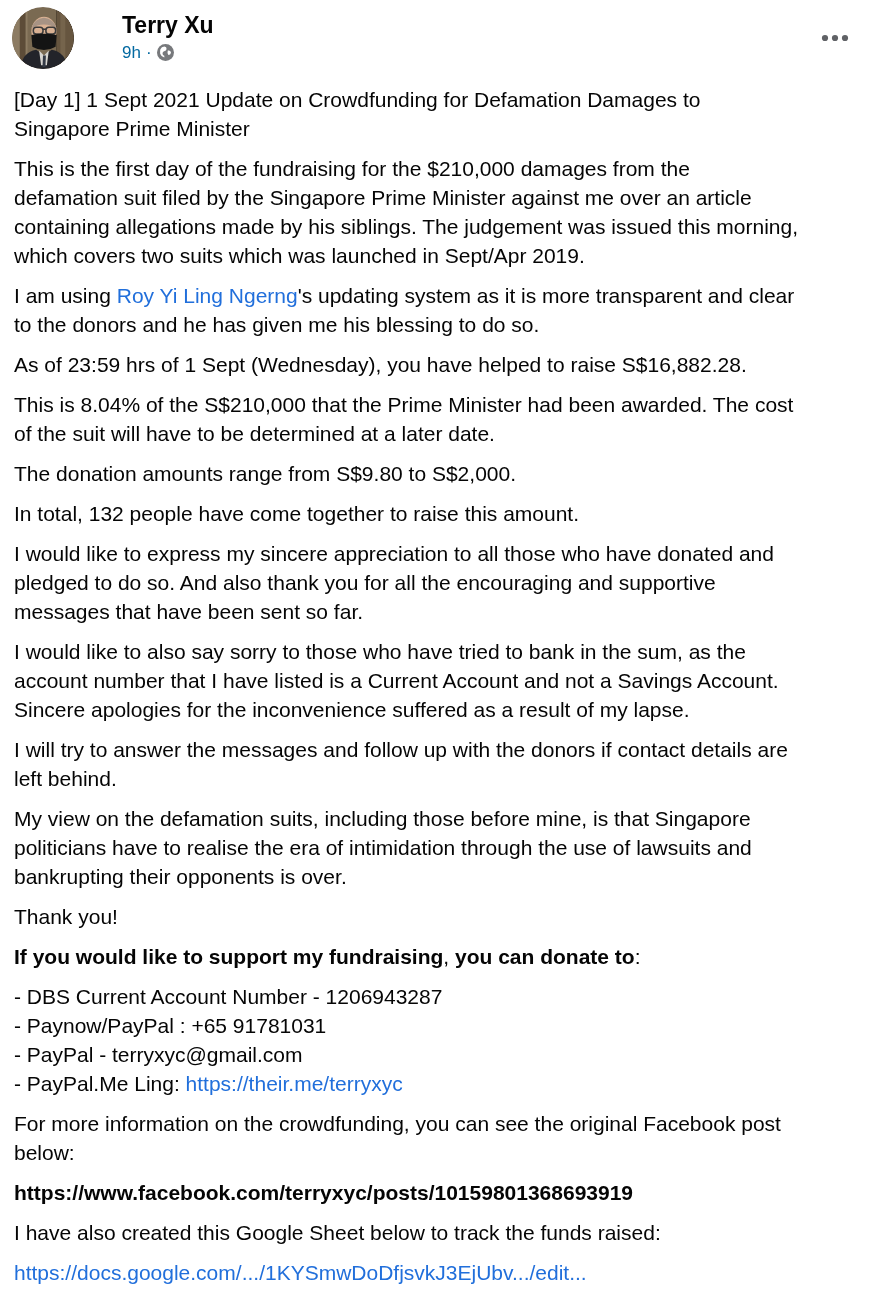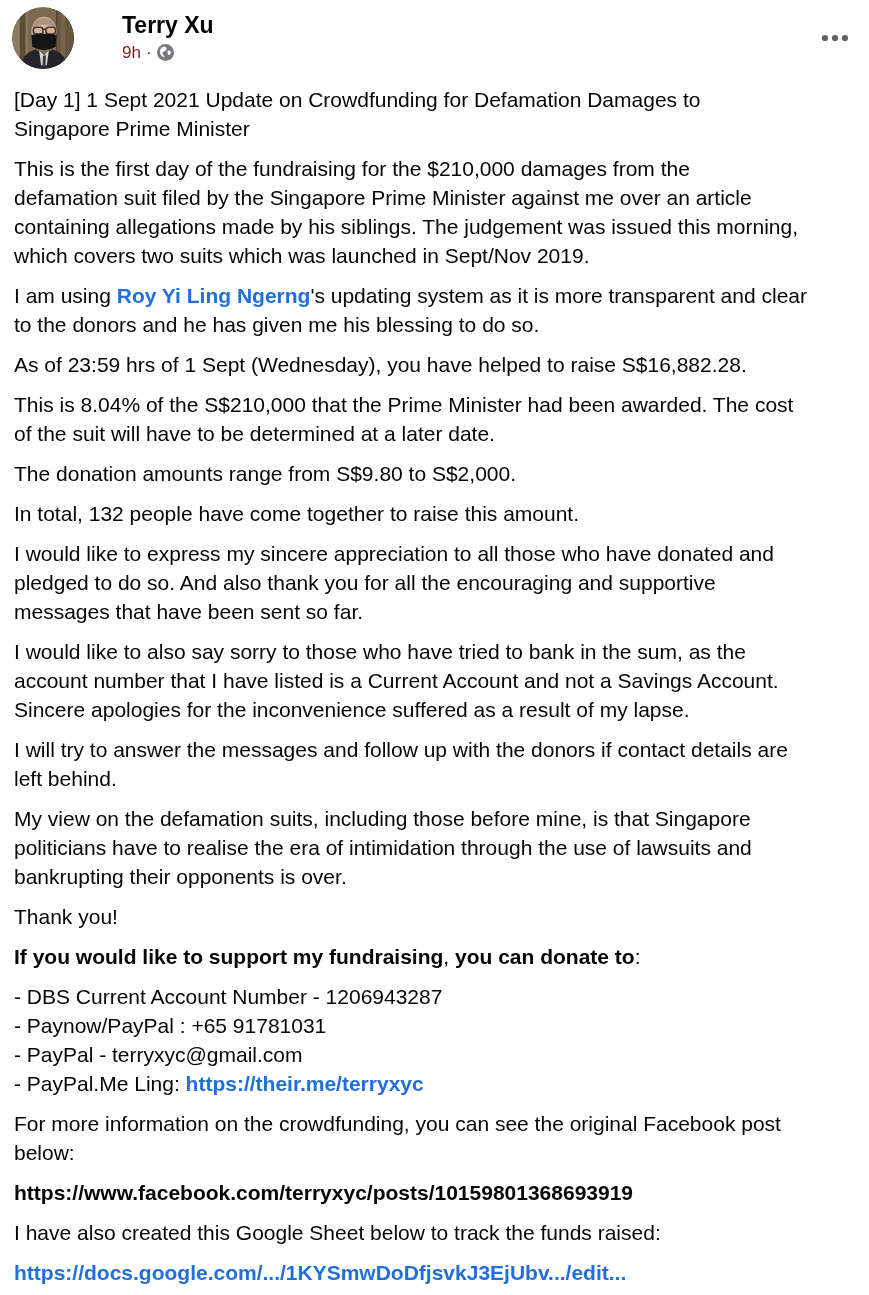--- a/index.html
+++ b/index.html
@@ -36,21 +36,21 @@
   .author {
     font-size: 23px;
     font-weight: 700;
     line-height: 1.1;
     color: #050505;
     cursor: pointer;
   }
   .meta {
     margin-top: 6px;
     font-size: 17px;
-    color: #7f1d1d;
+    color: #0369a1;
     display: flex;
     align-items: center;
     gap: 5px;
     line-height: 1;
   }
   .globe { display: inline-flex; }
   .globe svg { width: 17px; height: 17px; display: block; }
   .menu-btn {
     margin-left: auto;
     margin-top: 22px;
@@ -69,21 +69,20 @@
   }
   .post-body p {
     margin: 0 0 11px 0;
     white-space: pre-line;
   }
   .bold { font-weight: 700; }
   a.link {
     color: #216FDB;
     text-decoration: none;
     cursor: pointer;
-    font-weight: bold;
   }
   .donate-block { margin: 0 0 11px 0; }
   .donate-line { white-space: pre-line; }
   .fb-url {
     font-weight: 700;
     color: #050505;
     margin: 0 0 11px 0;
   }
 </style>
 </head>
@@ -140,21 +139,21 @@
       </svg>
     </div>
   </div>
 
   <div class="post-body">
     <p>[Day 1] 1 Sept 2021 Update on Crowdfunding for Defamation Damages to
 Singapore Prime Minister</p>
     <p>This is the first day of the fundraising for the $210,000 damages from the
 defamation suit filed by the Singapore Prime Minister against me over an article
 containing allegations made by his siblings. The judgement was issued this morning,
-which covers two suits which was launched in Sept/Nov 2019.</p>
+which covers two suits which was launched in Sept/Apr 2019.</p>
     <p><span>I am using </span><a class="link">Roy Yi Ling Ngerng</a><span>'s updating system as it is more transparent and clear
 to the donors and he has given me his blessing to do so.</span></p>
     <p>As of 23:59 hrs of 1 Sept (Wednesday), you have helped to raise S$16,882.28.</p>
     <p>This is 8.04% of the S$210,000 that the Prime Minister had been awarded. The cost
 of the suit will have to be determined at a later date.</p>
     <p>The donation amounts range from S$9.80 to S$2,000.</p>
     <p>In total, 132 people have come together to raise this amount.</p>
     <p>I would like to express my sincere appreciation to all those who have donated and
 pledged to do so. And also thank you for all the encouraging and supportive
 messages that have been sent so far.</p>

